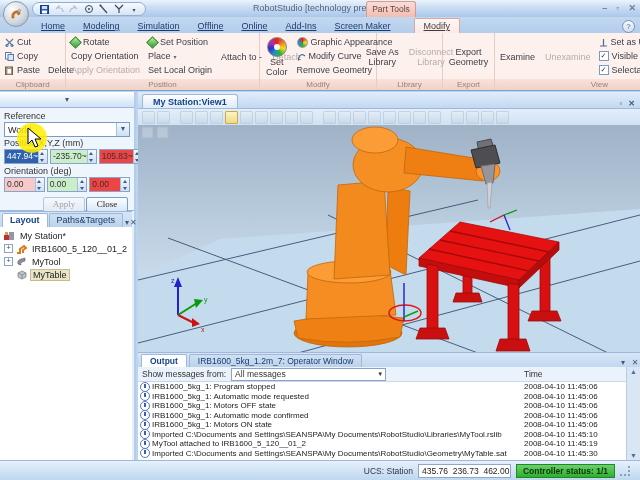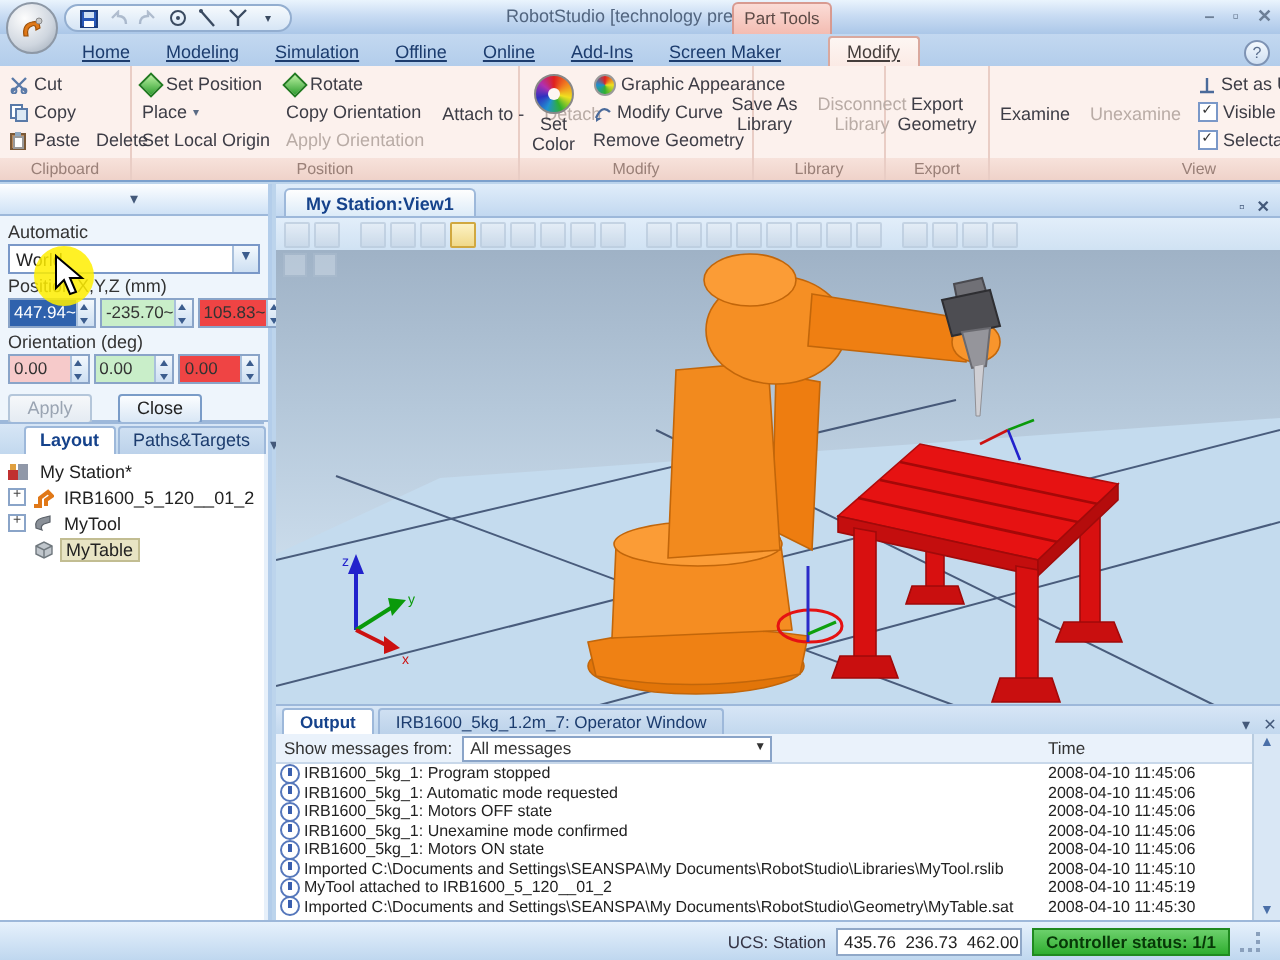--- a/index.html
+++ b/index.html
@@ -52,27 +52,27 @@
   .spinner .sval{flex:1;font-size:8.5px;line-height:12px;padding-left:2px;overflow:hidden;white-space:nowrap;}
   .spinner.bgx .sval{background:#f6caca;}
   .spinner.bgy .sval{background:#c9eec9;}
   .spinner.bgz .sval{background:#ef4444;}
   .spinner .sval.selected{background:#2f62ad;color:#fff;}
   .sbtns{width:8px;display:flex;flex-direction:column;border-left:1px solid #a9c0dc;background:linear-gradient(#f3f8fd,#cddff2);}
   .sbtns i{flex:1;display:block;position:relative;}
   .sbtns i:after{content:"";position:absolute;left:1.5px;border-left:2.5px solid transparent;border-right:2.5px solid transparent;}
   .sbtns .up:after{top:1.5px;border-bottom:3px solid #3c5d8e;}
   .sbtns .dn:after{top:2px;border-top:3px solid #3c5d8e;}
-  .btnrow{display:flex;gap:13px;margin-top:5px;padding-right:2px;}
+  .btnrow{display:flex;justify-content:flex-end;gap:1px;margin-top:5px;padding-right:2px;font-family:Liberation Serif, serif;}
   .pbtn{min-width:40px;height:13px;line-height:12px;text-align:center;font-size:9px;border:1px solid #7a9cc8;border-radius:2px;background:linear-gradient(#fbfdff,#d9e7f5);color:#222;}
   .pbtn.disabled{color:#9aa4b2;border-color:#b4c6da;background:linear-gradient(#f6f8fa,#e4ebf2);}
   .cursorhl{position:absolute;left:14px;top:14px;width:38px;height:34px;pointer-events:none;z-index:5;}
   
   .layout-panel{position:absolute;left:0;top:119px;right:2px;bottom:0;background:#fff;border-top:1px solid #9db8da;}
-  .ptabs{height:15px;background:linear-gradient(#d7e6f6,#c2d8ee);display:flex;align-items:flex-end;padding-left:12px;gap:1px;}
+  .ptabs{height:15px;background:linear-gradient(#d7e6f6,#c2d8ee);display:flex;align-items:flex-end;padding-left:2px;gap:1px;}
   .ptab{padding:1px 7px 2px;font-size:9px;color:#1c3c6e;background:linear-gradient(#cfe0f2,#bcd2ea);border:1px solid #9db8da;border-bottom:none;border-radius:2px 2px 0 0;white-space:nowrap;}
   .ptab.active{background:#fff;font-weight:bold;color:#15428b;}
   .ptabs .spacer{flex:1;}
   .tree{padding:2px 0;background:#fff;}
   .trow{display:flex;align-items:center;height:13px;padding-left:4px;gap:3px;white-space:nowrap;}
   .trow .indent{width:9px;flex:0 0 auto;}
   .expander{width:7px;height:7px;border:1px solid #8aa4c8;background:#fff;font-size:7px;line-height:5px;text-align:center;color:#444;flex:0 0 auto;}
   .tico{width:11px;height:11px;flex:0 0 auto;}
   .tlabel{font-size:9px;color:#222;padding:0 2px;}
   .tlabel.selected{background:#e8e4c4;border:1px solid #c2bd92;}
@@ -225,40 +225,40 @@
         </div>
       </div>
       <div class="glabel">Clipboard</div>
     </div>
 
     <div class="rgroup" style="width:194px;">
       <div class="gbody">
         <div class="rcol">
           <div class="rbtn">
               <span class="diamond"></span>
+              <span>Rotate</span>
+            </div>
+          <div class="rbtn">
+              <span>Copy Orientation</span>
+            </div>
+          <div class="rbtn disabled">
+              <span>Apply Orientation</span>
+            </div>
+        </div>
+        <div class="rcol">
+          <div class="rbtn">
+              <span class="diamond"></span>
               <span>Set Position</span>
             </div>
           <div class="rbtn">
               <span>Place</span>
               <span class="caret">▾</span>
             </div>
           <div class="rbtn">
               <span>Set Local Origin</span>
-            </div>
-        </div>
-        <div class="rcol">
-          <div class="rbtn">
-              <span class="diamond"></span>
-              <span>Rotate</span>
-            </div>
-          <div class="rbtn">
-              <span>Copy Orientation</span>
-            </div>
-          <div class="rbtn disabled">
-              <span>Apply Orientation</span>
             </div>
         </div>
         <div class="bigbtn" style="justify-content:center;">
             <span>Attach to -</span>
           </div>
         <div class="bigbtn disabled" style="justify-content:center;">
             <span>Detach</span>
           </div>
       </div>
       <div class="glabel">Position</div>
@@ -352,21 +352,21 @@
 
   <div class="leftcol">
 
     <div>
       <div class="panelhead">
         <span class="ptitle">Set Position: MyTable</span>
         <span class="phico">▾</span>
         <span class="phico">✕</span>
       </div>
       <div class="setpos-body">
-        <div class="flabel">Automatic</div>
+        <div class="flabel">Reference</div>
         <div class="dropdown">
           <span class="dval">World</span>
           <span class="darr">▼</span>
         </div>
         <div class="flabel">Position X,Y,Z (mm)</div>
         <div class="spinrow">
           <div class="spinner bgx">
               <span class="sval selected">447.94~</span>
               <span class="sbtns">
                 <i class="up"></i>
@@ -608,21 +608,21 @@
             <span class="otext">IRB1600_5kg_1: Automatic mode requested</span>
             <span class="otime">2008-04-10 11:45:06</span>
           </div>
         <div class="orow">
             <span class="oico"></span>
             <span class="otext">IRB1600_5kg_1: Motors OFF state</span>
             <span class="otime">2008-04-10 11:45:06</span>
           </div>
         <div class="orow">
             <span class="oico"></span>
-            <span class="otext">IRB1600_5kg_1: Unexamine mode confirmed</span>
+            <span class="otext">IRB1600_5kg_1: Automatic mode confirmed</span>
             <span class="otime">2008-04-10 11:45:06</span>
           </div>
         <div class="orow">
             <span class="oico"></span>
             <span class="otext">IRB1600_5kg_1: Motors ON state</span>
             <span class="otime">2008-04-10 11:45:06</span>
           </div>
         <div class="orow">
             <span class="oico"></span>
             <span class="otext">Imported C:\Documents and Settings\SEANSPA\My Documents\RobotStudio\Libraries\MyTool.rslib</span>

